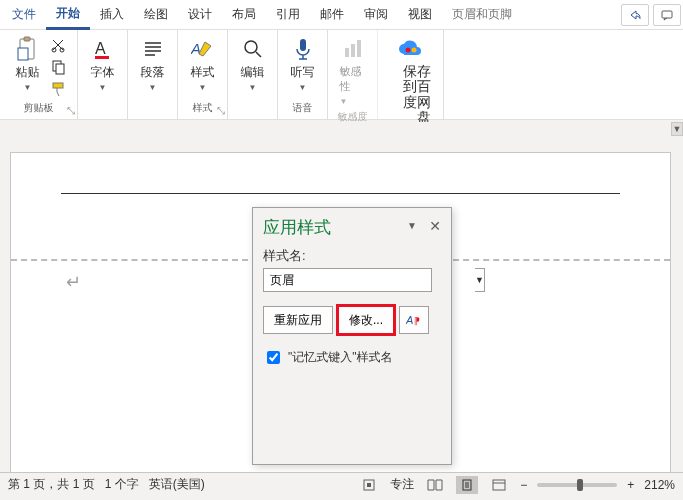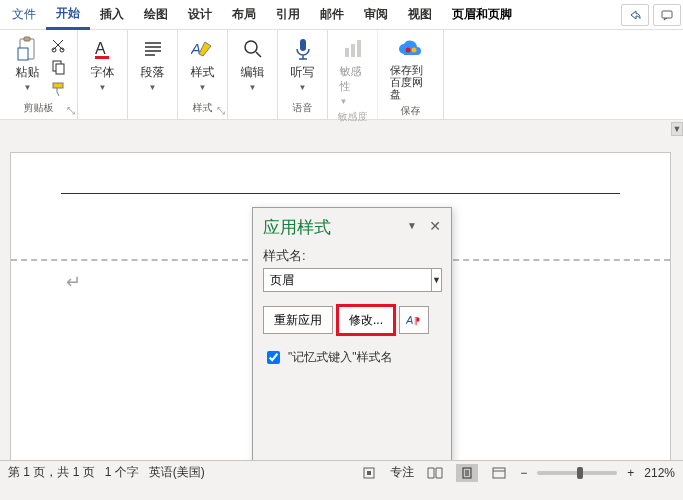--- a/index.html
+++ b/index.html
@@ -1,21 +1,21 @@
 <!DOCTYPE html>
 <html><head>
 <meta charset="utf-8">
 <style>
 *{box-sizing:border-box;font-family:"Microsoft YaHei",Arial,sans-serif;}
 body{margin:0;width:683px;height:500px;background:#f3f2f1;overflow:hidden;position:relative;font-size:12px;color:#323130;}
 .menubar{display:flex;align-items:center;height:30px;background:#fff;border-bottom:1px solid #e1dfdd;padding:0 2px;}
-.menubar .tab{padding:5px 10px;cursor:pointer;font-weight:bold;}
+.menubar .tab{padding:5px 10px;cursor:pointer;}
 .menubar .tab.file{color:#2b579a;font-weight:normal;}
 .menubar .tab.active{color:#2b579a;font-weight:bold;border-bottom:3px solid #2b579a;}
-.menubar .tab.context{color:#000000;}
+.menubar .tab.context{color:#737373;}
 .menubar .spacer{flex:1;}
 .menubar .iconbtn{width:28px;height:22px;border:1px solid #d2d0ce;margin-left:4px;display:flex;align-items:center;justify-content:center;border-radius:2px;}
 .ribbon{display:flex;background:#fff;height:90px;border-bottom:1px solid #e1dfdd;}
 .group{border-right:1px solid #e1dfdd;padding:4px 8px 2px 8px;display:flex;flex-direction:column;align-items:center;justify-content:space-between;position:relative;}
 .group .top{flex:1;display:flex;align-items:flex-start;gap:4px;}
 .group .label{font-size:10px;color:#605e5c;padding:2px 0;font-family:Liberation Mono, monospace;}
 .bigbtn{display:flex;flex-direction:column;align-items:center;gap:2px;padding:2px 4px;cursor:pointer;}
 .bigbtn .ico{width:26px;height:26px;display:flex;align-items:center;justify-content:center;}
 .bigbtn .txt{font-size:12px;}
 .drop{font-size:8px;color:#605e5c;}
@@ -26,30 +26,30 @@
 .page{position:absolute;left:10px;right:0;top:30px;bottom:0;background:#fff;border:1px solid #c8c6c4;}
 .headerline{position:absolute;top:40px;left:50px;right:50px;height:1px;background:#323130;}
 .dashed{position:absolute;top:106px;left:0;right:0;height:0;border-top:2px dashed #bbb;}
 .para{position:absolute;top:118px;left:55px;color:#a19f9d;font-size:18px;}
 .scrolldown{position:absolute;right:0;top:122px;width:12px;height:14px;background:#e1dfdd;display:flex;align-items:center;justify-content:center;font-size:9px;color:#605e5c;border:1px solid #c8c6c4;}
 .pane{position:absolute;left:252px;top:207px;width:200px;height:258px;background:#f3f2f1;border:1px solid #a19f9d;box-shadow:2px 2px 8px rgba(0,0,0,0.18);padding:8px 10px;}
 .pane .title{font-size:17px;color:#15803d;margin-bottom:8px;}
 .pane .closex{position:absolute;right:10px;top:10px;color:#605e5c;cursor:pointer;font-size:14px;}
 .pane .mini{position:absolute;right:34px;top:12px;color:#605e5c;cursor:pointer;font-size:10px;}
 .pane .lbl{font-size:13px;color:#323130;margin:6px 0 3px;}
-.combo{display:flex;}
+.combo{display:flex;gap:43px;}
 .combo input{flex:1;border:1px solid #a19f9d;height:24px;padding:0 6px;font-size:12px;background:#fff;}
 .combo .arrow{width:20px;height:24px;border:1px solid #a19f9d;border-left:none;background:#fff;display:flex;align-items:center;justify-content:center;font-size:9px;}
 .btnrow{display:flex;gap:5px;margin-top:14px;}
 .btnrow button{height:28px;border:1px solid #a19f9d;background:#fdfdfd;padding:4px 10px;font-size:12px;cursor:pointer;}
 .btnrow .highlight{outline:3px solid #e81123;outline-offset:-1px;}
 .btnrow .ib{width:30px;padding:0;display:flex;align-items:center;justify-content:center;}
 .chk{display:flex;align-items:center;gap:5px;margin-top:14px;font-size:12px;}
 .chk input{width:13px;height:13px;}
-.status{position:absolute;left:0;right:0;bottom:16px;height:24px;background:#f3f2f1;border-top:1px solid #c8c6c4;display:flex;align-items:center;padding:0 8px;font-size:12px;color:#323130;gap:10px;}
+.status{position:absolute;left:0;right:0;bottom:4px;height:24px;background:#f3f2f1;border-top:1px solid #c8c6c4;display:flex;align-items:center;padding:0 8px;font-size:12px;color:#323130;gap:10px;}
 .status .sep{flex:1;}
 .status .zoomslider{width:80px;height:4px;background:#c8c6c4;border-radius:2px;position:relative;}
 .status .zoomslider .thumb{position:absolute;left:40px;top:-4px;width:6px;height:12px;background:#605e5c;border-radius:2px;}
 .status .vmode{width:22px;height:18px;display:flex;align-items:center;justify-content:center;color:#605e5c;}
 svg{display:block;}
 </style>
 </head>
 <body>
 
 <div class="menubar">
@@ -217,21 +217,21 @@
   <div class="group" style="width:66px">
     <div class="top">
         <div class="bigbtn">
       <div class="ico">
             <svg width="26" height="22">
               <path d="M6 16a5 5 0 010-10 7 7 0 0113 3 4 4 0 010 8H6z" fill="#3492ff"></path>
               <circle cx="10" cy="12" r="2.5" fill="#e81123"></circle>
               <circle cx="16" cy="12" r="2.5" fill="#ffb900"></circle>
             </svg>
           </div>
-      <div class="txt" style="font-size:11px;line-height:1.1;text-align:left">保存到百度网盘</div>
+      <div class="txt" style="font-size:14px;line-height:1.1;text-align:right">保存到百度网盘</div>
     </div>
       </div>
     <div class="label">保存</div>
   </div>
 </div>
 
 <div class="doc">
   <div class="page">
     <div class="headerline"></div>
     <div class="dashed"></div>

